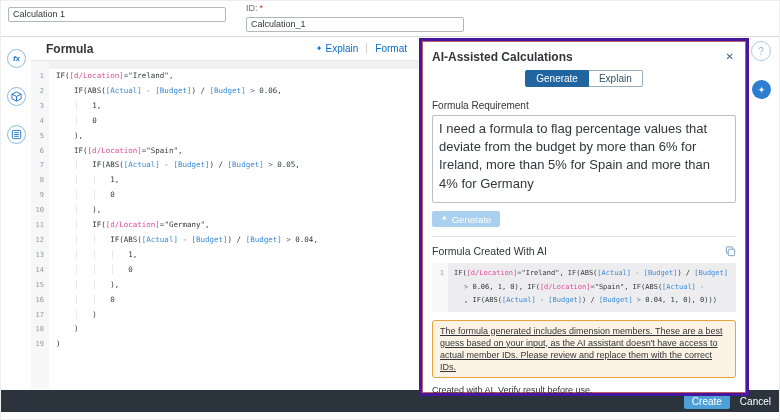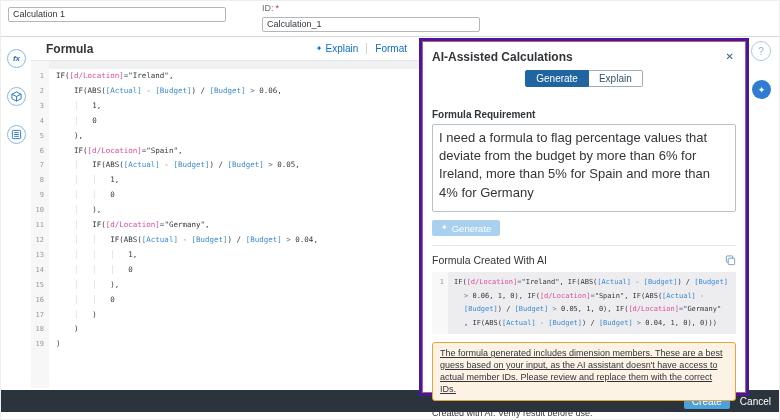--- a/index.html
+++ b/index.html
@@ -6,21 +6,21 @@
   body { background:#fff; }
   .page {
     position:relative; width:780px; height:420px; background:#fff;
     font-family:"Liberation Sans", sans-serif; overflow:hidden;
     border:1px solid #eee;
   }
   
   .topbar { position:absolute; left:0; top:0; right:0; height:36px; border-bottom:1px solid #d8d8d8; background:#fff; }
   .field { position:absolute; top:2px; width:218px; }
   .field-desc { left:7px; }
-  .field-id { left:245px;margin-left:16px; }
+  .field-id { left:245px; }
   .field-label { font-size:9px; color:#6a6d70; display:block; }
   .required { color:#c0392b; margin-left:2px; }
   .field input {
     width:100%; height:15px; margin-top:1px; border:1px solid #b3b6ba; border-radius:2px;
     font-family:"Liberation Sans", sans-serif; font-size:9px; color:#32363a; padding:0 4px; background:#fff;
   }
   
   .left-rail { position:absolute; left:0; top:36px; width:30px; bottom:31px; background:#fff; }
   .rail-btn {
     position:absolute; left:6px; width:19px; height:19px; border-radius:50%;
@@ -62,21 +62,21 @@
     border:3px solid #45189e; box-shadow:inset 0 0 0 1px rgba(176,51,64,.8);
     z-index:5; padding:8px 10px;
   }
   .ai-head { display:flex; align-items:center; }
   .ai-title { font-size:12px; font-weight:bold; color:#32363a; }
   .close-btn { margin-left:auto; color:#35618c; font-size:10px; cursor:pointer; padding:2px; }
   .tabs { display:flex; justify-content:center; margin-top:6px; }
   .tab { font-size:10px; height:17px; padding:0 10px; display:flex; align-items:center; border:1px solid #99aebf; cursor:pointer; }
   .tab-selected { background:#20659f; border-color:#20659f; color:#fff; border-radius:2px 0 0 2px; }
   .tab-unselected { background:#fff; color:#32536f; border-left:none; border-radius:0 2px 2px 0; }
-  .req-label { font-size:10px; font-weight:bold; color:#32363a; margin-top:22px; }
+  .req-label { font-size:10px; font-weight:normal; color:#32363a; margin-top:13px; }
   .req-box {
     margin-top:4px; height:88px; border:1px solid #b8c0c8; border-radius:2px;
     font-size:13px; line-height:1.4; color:#32363a; padding:4px 6px; overflow:hidden; background:#fff;
   }
   .gen-btn {
     margin-top:8px; display:inline-flex; align-items:center; gap:4px;
     background:#a9d0ef; color:#fff; font-size:9.5px; height:16px; padding:0 9px; border-radius:2px; cursor:pointer;
   }
   .panel-divider { margin-top:9px; border-top:1px solid #e2e5e8; }
   .result-row { display:flex; align-items:center; margin-top:8px; }
@@ -208,21 +208,20 @@
       <span class="copy-btn">
         <svg width="11" height="11" viewBox="0 0 12 12" fill="none" stroke="#6f97b8" stroke-width="1">
           <rect x="3.5" y="3.5" width="7" height="7" rx="1"></rect>
             <path d="M8.5 3.5 V2 A1 1 0 0 0 7.5 1 H2.5 A1 1 0 0 0 1.5 2 V7 A1 1 0 0 0 2.5 8 H3.5"></path>
         </svg>
       </span>
     </div>
     <div class="ai-code">
         <div class="code-row"><span class="ln">1</span><span class="cd"><span class="tk-p">IF(</span><span class="tk-d">[d/Location]</span><span class="tk-o">=</span><span class="tk-p">"Ireland", IF(ABS(</span><span class="tk-m">[Actual]</span><span class="tk-o"> - </span><span class="tk-m">[Budget]</span><span class="tk-p">) / </span><span class="tk-m">[Budget]</span></span></div>
         <div class="code-row cont"><span class="ln"></span><span class="cd"><span class="tk-o">&gt; </span><span class="tk-p">0.06, 1, 0), IF(</span><span class="tk-d">[d/Location]</span><span class="tk-o">=</span><span class="tk-p">"Spain", IF(ABS(</span><span class="tk-m">[Actual]</span><span class="tk-o"> -</span></span></div>
-        <div class="code-row cont"><span class="ln"></span><span class="cd"><span class="tk-m">[Budget]</span><span class="tk-p">) / </span><span class="tk-m">[Budget]</span><span class="tk-o"> &gt; </span><span class="tk-p">0.05, 1, 0), IF(</span><span class="tk-d">[d/Location]</span><span class="tk-o">=</span><span class="tk-p">"Germany"</span></span></div>
         <div class="code-row cont"><span class="ln"></span><span class="cd"><span class="tk-p">, IF(ABS(</span><span class="tk-m">[Actual]</span><span class="tk-o"> - </span><span class="tk-m">[Budget]</span><span class="tk-p">) / </span><span class="tk-m">[Budget]</span><span class="tk-o"> &gt; </span><span class="tk-p">0.04, 1, 0), 0)))</span></span></div>
       </div>
     <div class="warning-box">The formula generated includes dimension members. These are a best guess based on your input, as the AI assistant doesn't have access to actual member IDs. Please review and replace them with the correct IDs.</div>
     <div class="disclaimer">Created with AI. Verify result before use.</div>
   </div>
 
   <div class="right-rail">
     <div class="help-btn">?</div>
     <div class="ai-fab">✦</div>
   </div>

